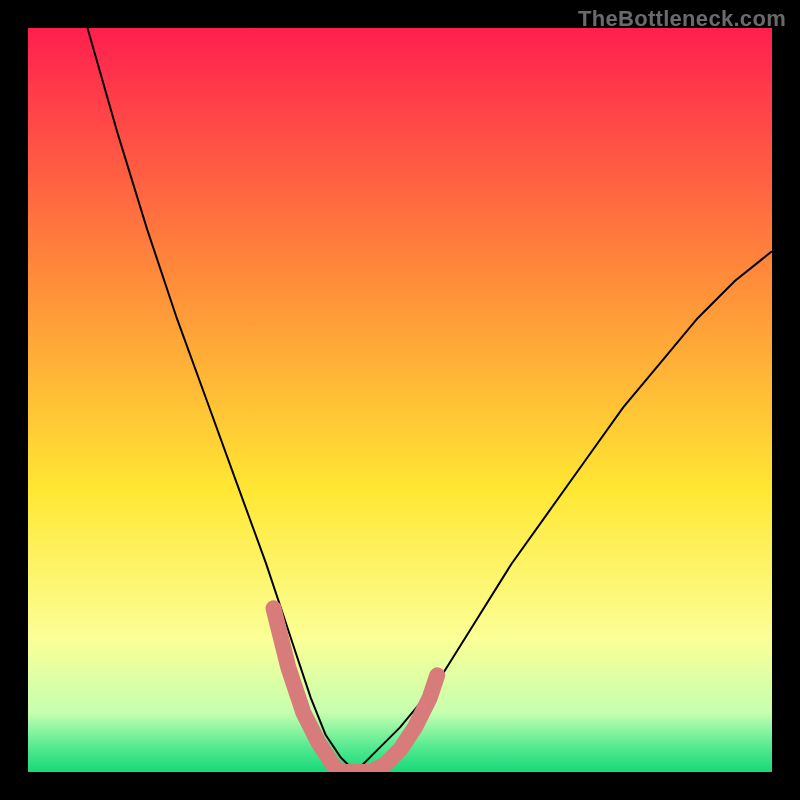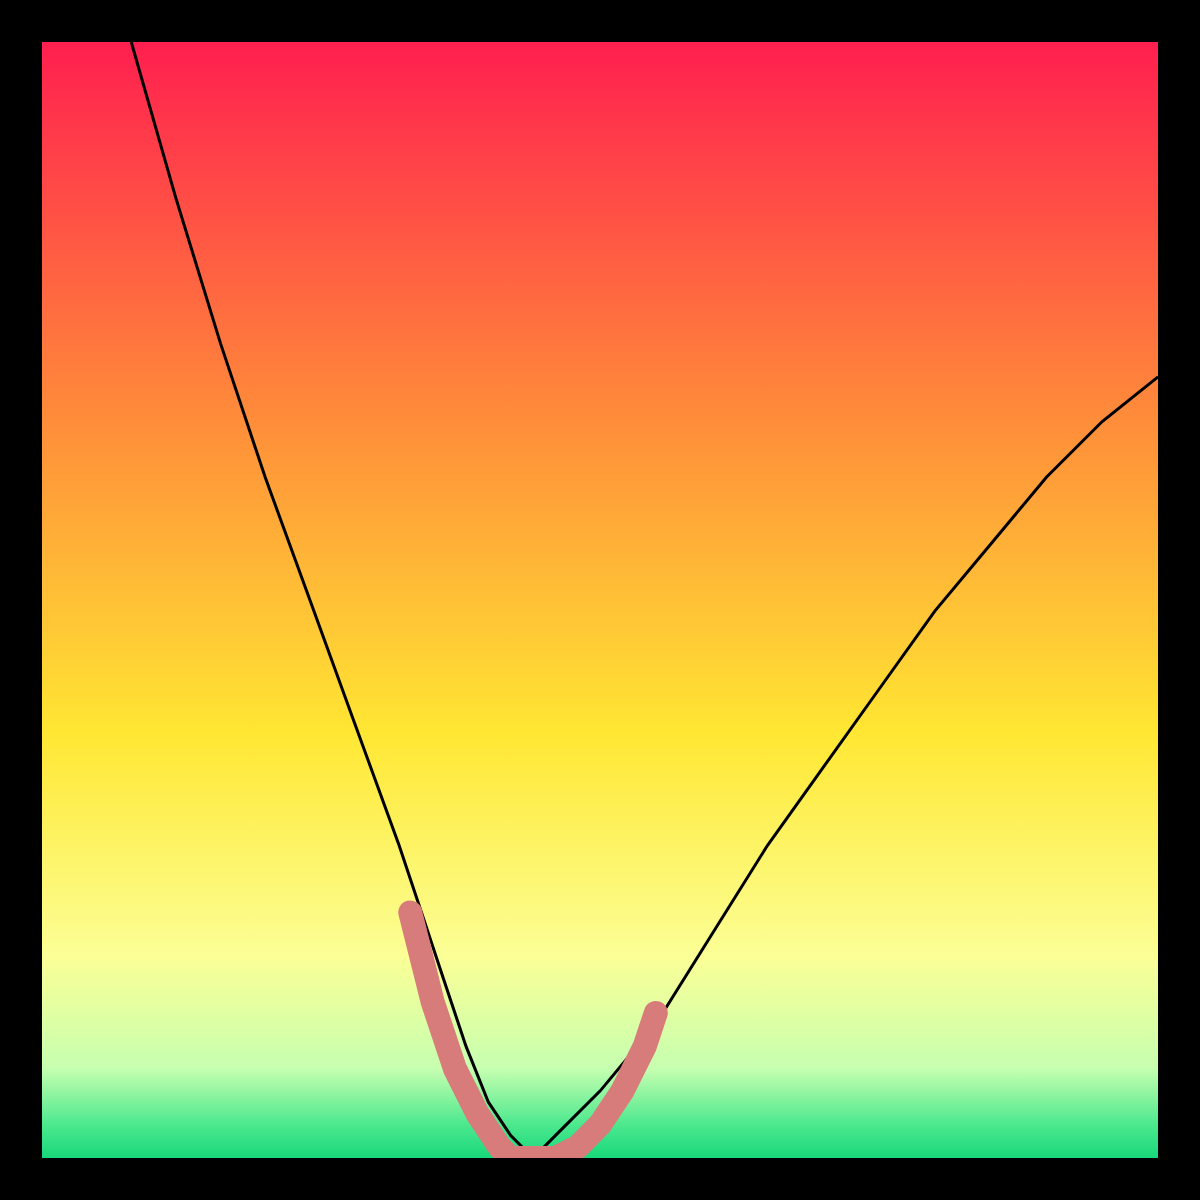--- a/index.html
+++ b/index.html
@@ -33,20 +33,21 @@
     top: 28px;
     width: 744px;
     height: 744px;
   }
   svg { display: block; }
 </style>
 </head>
 <body>
 
 <div class="frame">
+  <div class="watermark">TheBottleneck.com</div>
 
   <div class="plot">
     <svg id="chart-svg" viewBox="0 0 744 744" width="744" height="744" preserveAspectRatio="none">
       <defs>
         <linearGradient id="bg-grad" x1="0" y1="0" x2="0" y2="1">
             <stop offset="0%" stop-color="#ff1f4f"></stop>
             <stop offset="33%" stop-color="#ff8a3a"></stop>
             <stop offset="62%" stop-color="#ffe733"></stop>
             <stop offset="82%" stop-color="#fbff96"></stop>
             <stop offset="92%" stop-color="#c6ffb0"></stop>

